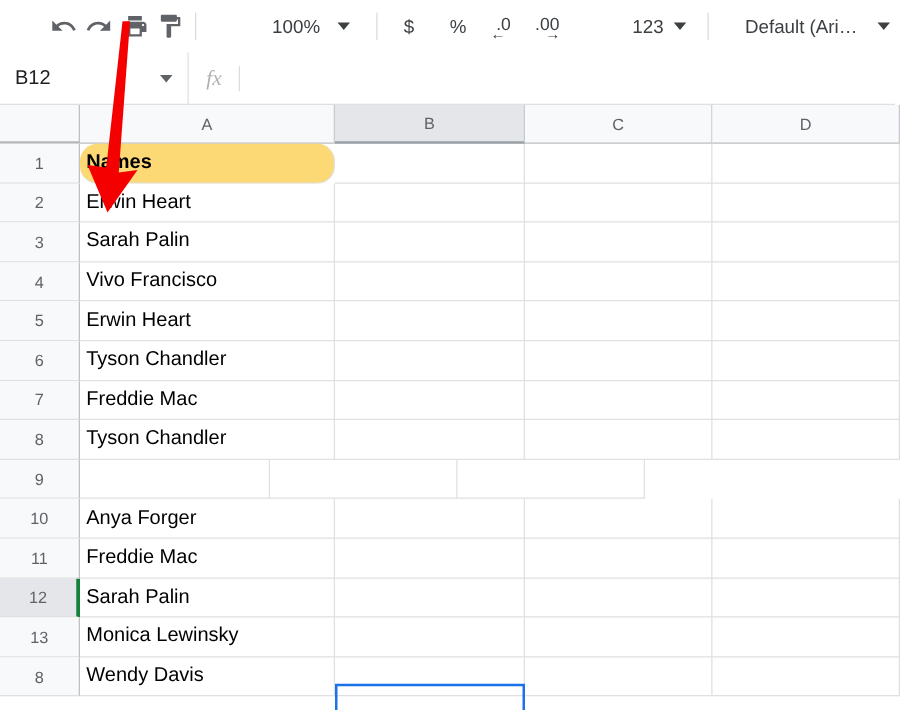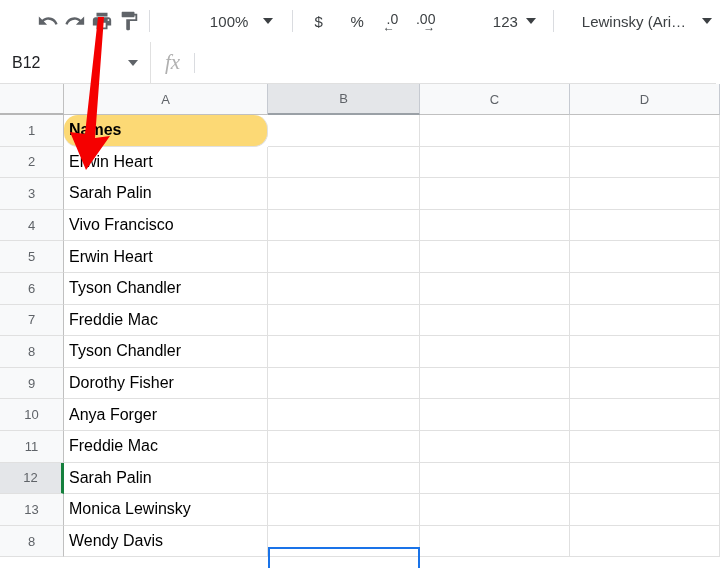--- a/index.html
+++ b/index.html
@@ -102,21 +102,21 @@
   }
   .fx-wrap {
     display: flex; align-items: center;
     height: 42px;
     border-left: 1px solid #e0e0e0;
     padding: 0 14px;
   }
   .fx-icon {
     font-family: "Liberation Serif", serif;
     font-style: italic;
-    font-size: 21px;
+    font-size: 17px;
     color: #b0b0b0;
   }
   .fx-divider {
     width: 1px; height: 20px;
     background: #dadce0;
     margin-left: 14px;
   }
   .formula-input {
     flex: 1; height: 42px;
     display: flex; align-items: center;
@@ -263,21 +263,21 @@
   <div class="tb-zoom">
     <span class="tb-zoom-label" style="margin-right:8px">123</span>
     <span class="caret"></span>
   </div>
 
   <div style="width:6px"></div>
   <div class="tb-sep"></div>
   <div style="width:18px"></div>
 
   <div class="tb-font">
-    <span class="tb-font-label">Lewinsky (Ari…</span>
+    <span class="tb-font-label">Default (Ari…</span>
     <span class="caret"></span>
   </div>
 </div>
 
 <div class="formula-bar">
   <div class="name-box">
     <span class="name-box-value">B12</span>
     <span class="name-box-caret"></span>
   </div>
   <div class="fx-wrap">
@@ -349,21 +349,20 @@
       </div>
       <div class="row">
         <div class="rowhead">8</div>
         <div class="cell w-a">Tyson Chandler</div>
         <div class="cell w-b"></div>
         <div class="cell w-c"></div>
         <div class="cell w-d"></div>
       </div>
       <div class="row">
         <div class="rowhead">9</div>
-        <div class="cell w-a">Dorothy Fisher</div>
         <div class="cell w-b"></div>
         <div class="cell w-c"></div>
         <div class="cell w-d"></div>
       </div>
       <div class="row">
         <div class="rowhead">10</div>
         <div class="cell w-a">Anya Forger</div>
         <div class="cell w-b"></div>
         <div class="cell w-c"></div>
         <div class="cell w-d"></div>

